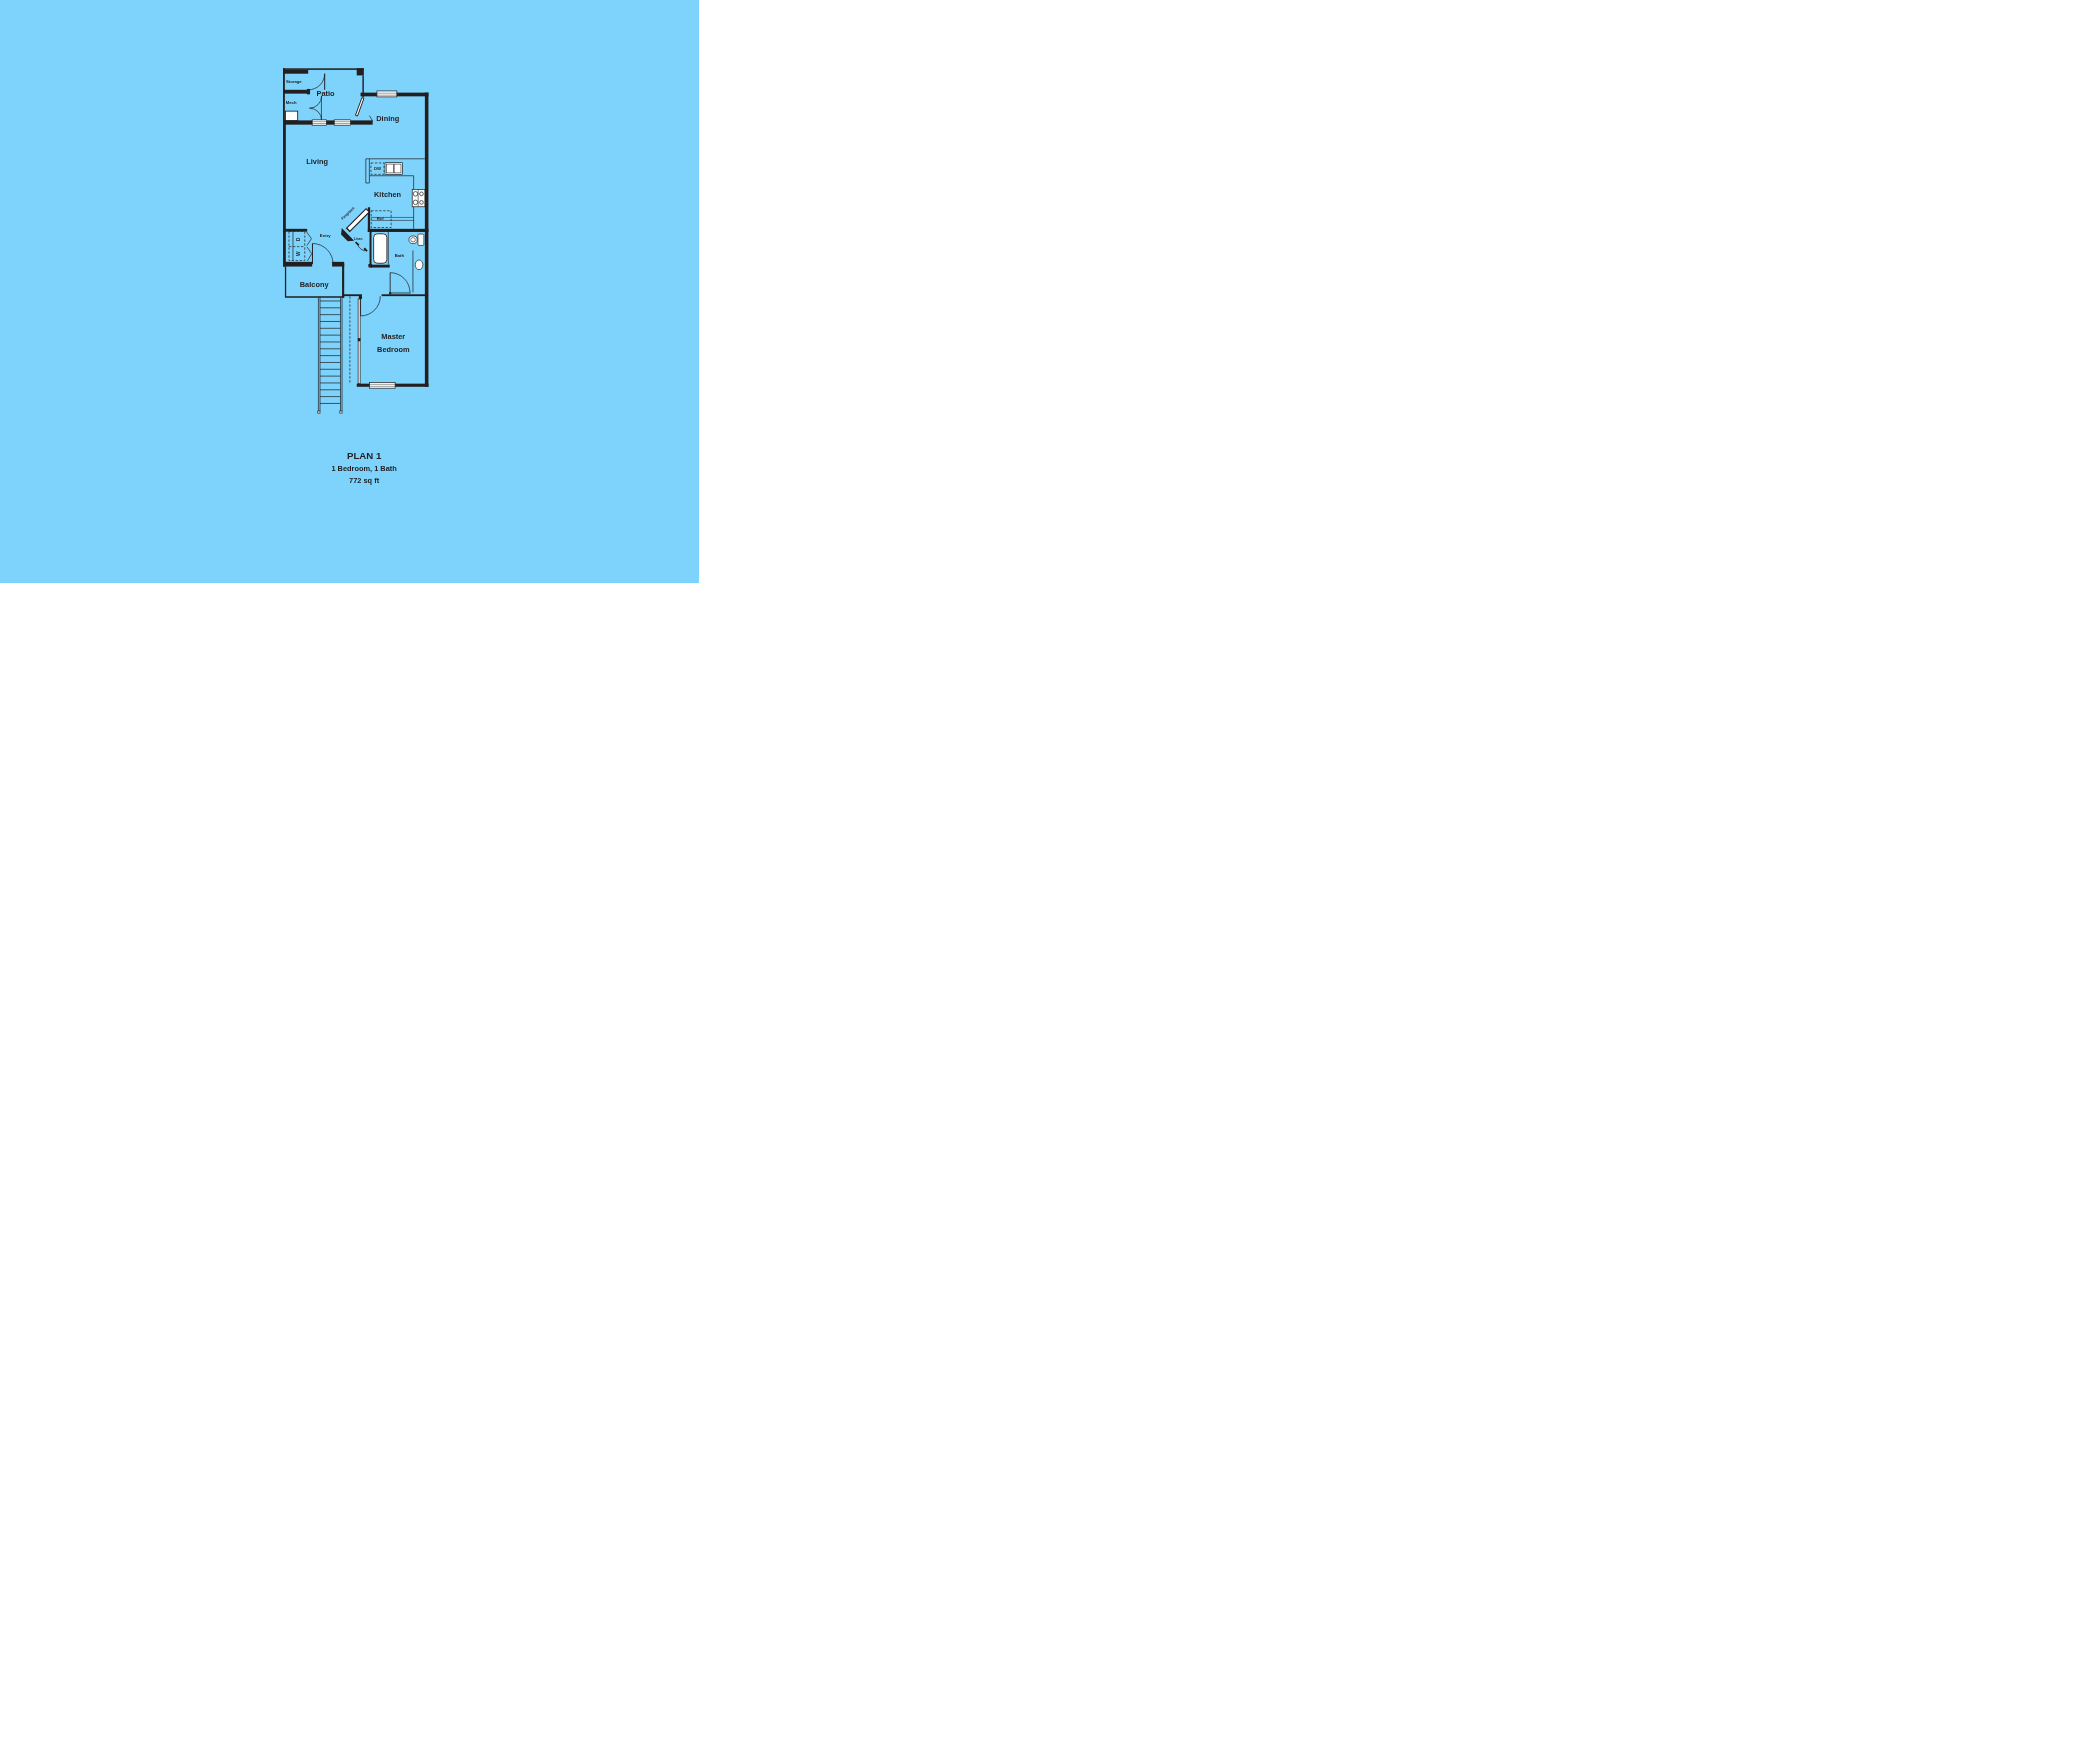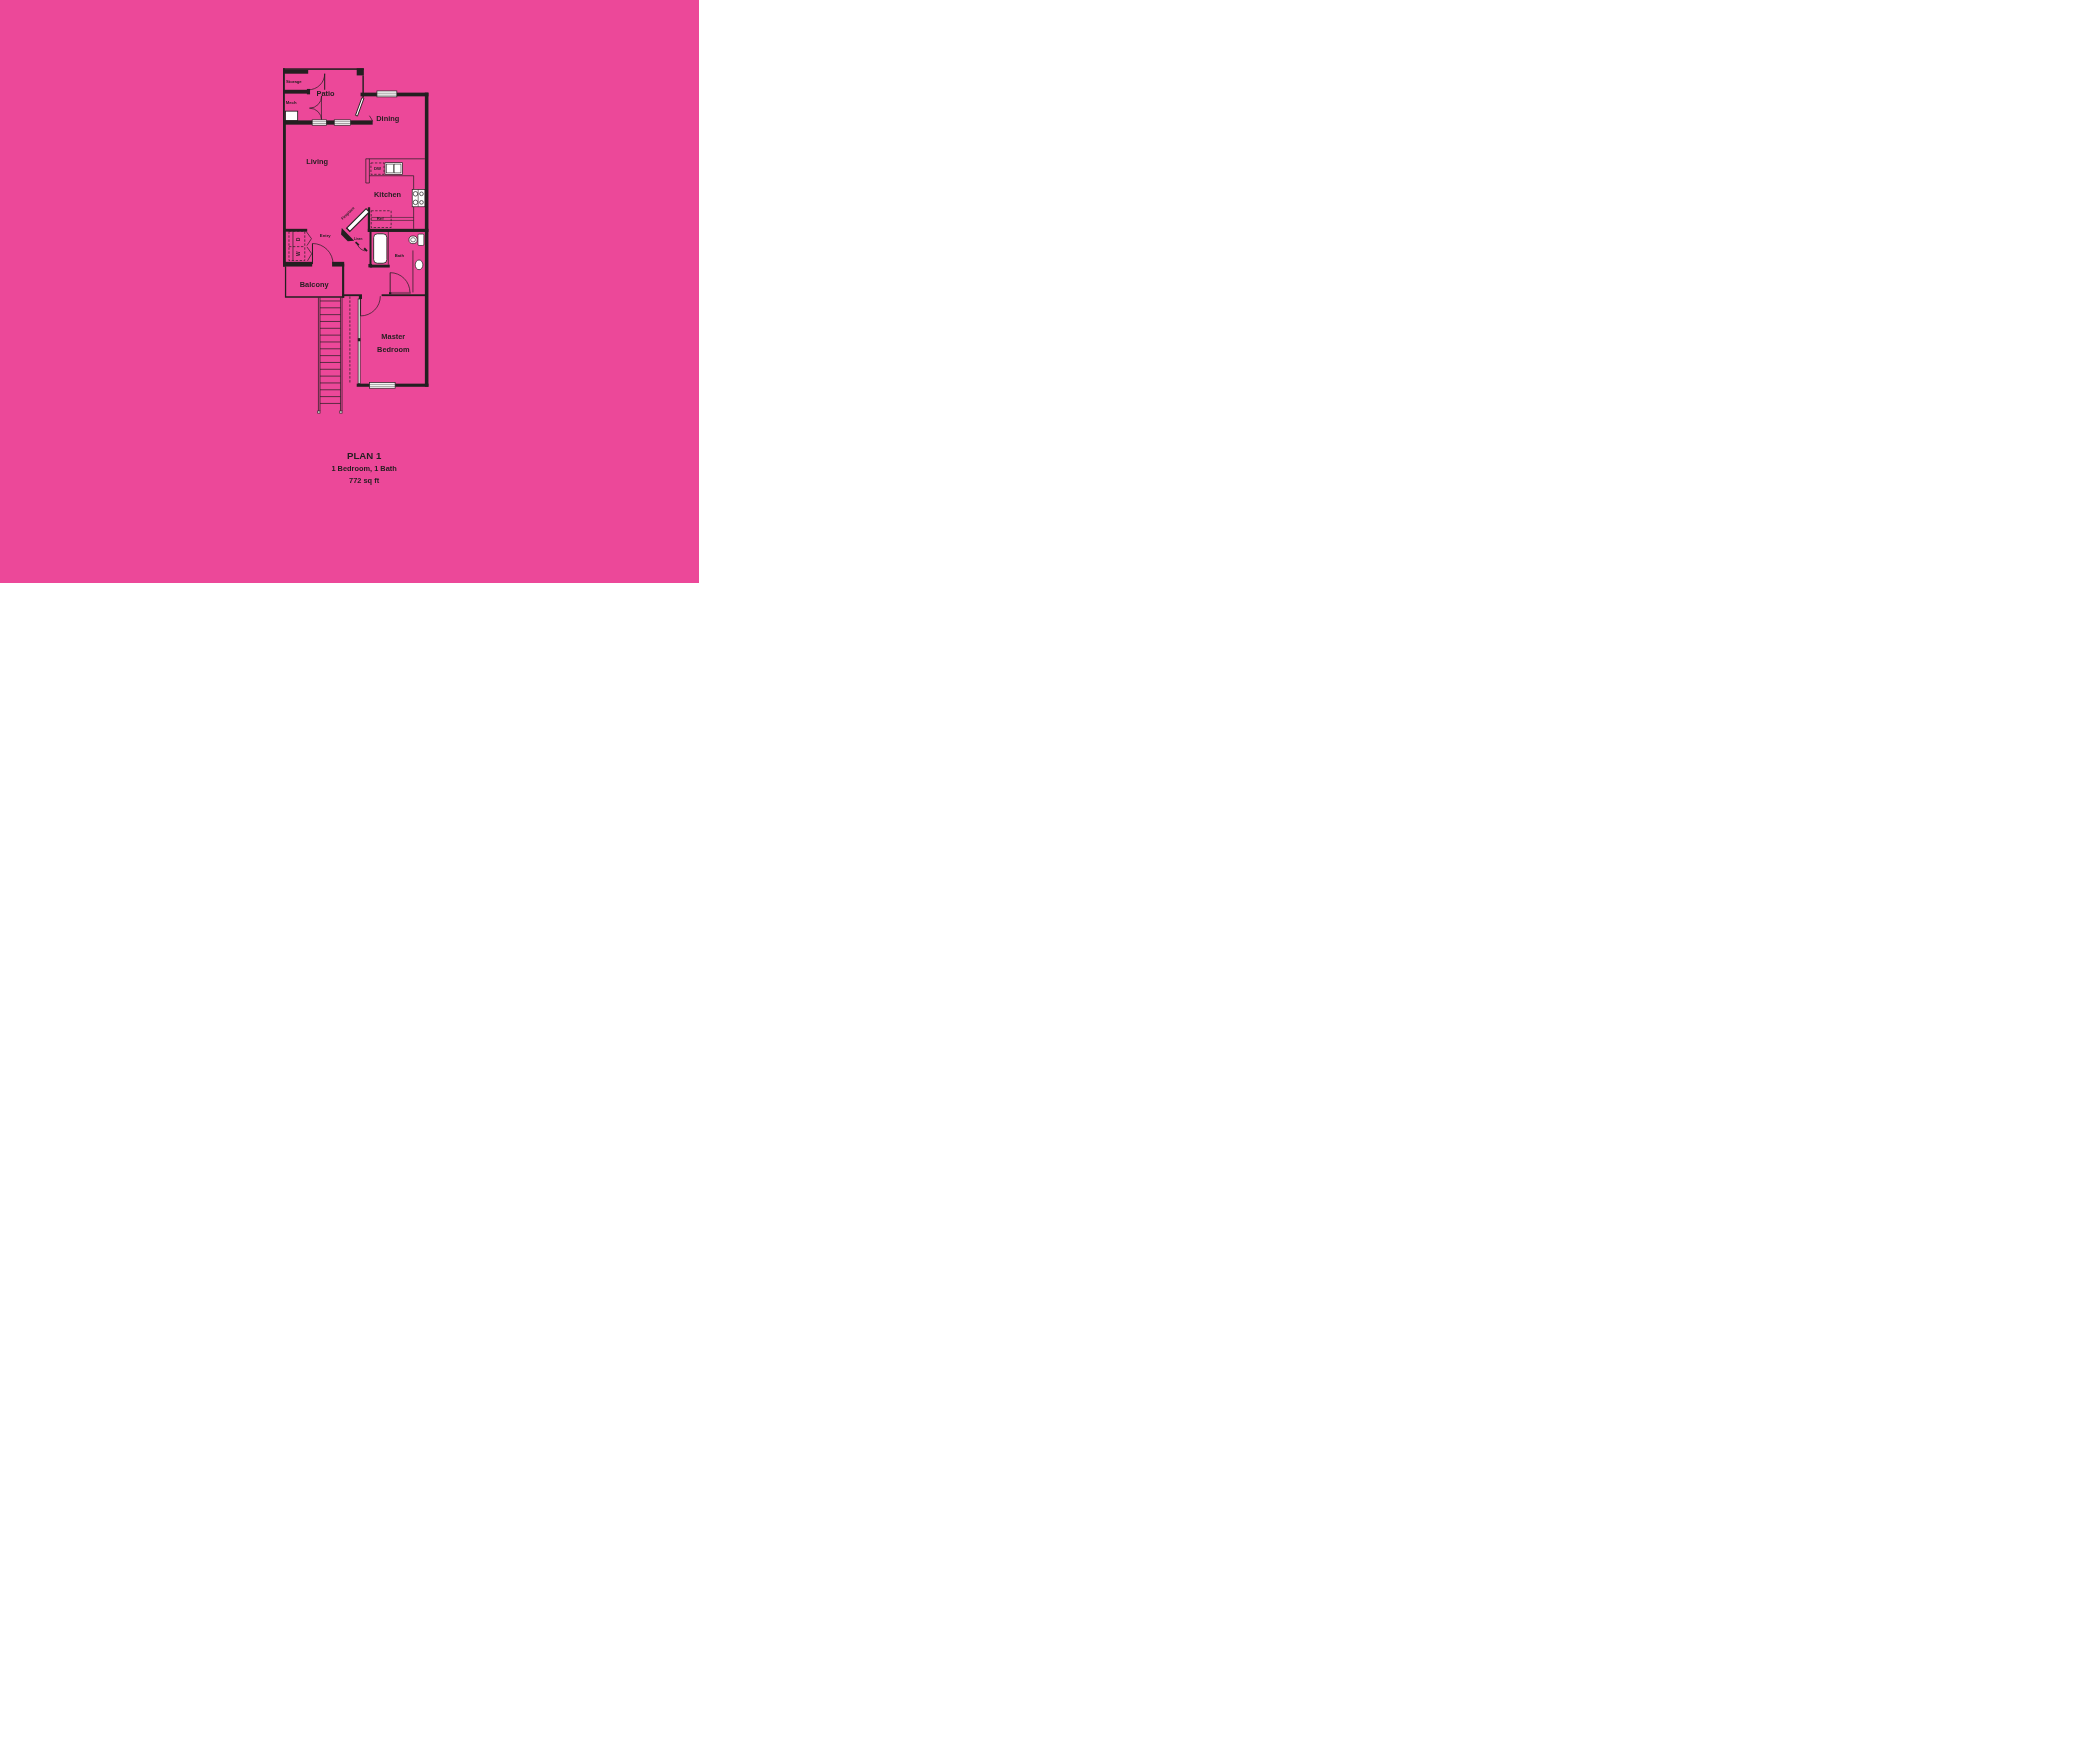--- a/index.html
+++ b/index.html
@@ -1,16 +1,16 @@
 <!DOCTYPE html>
 <html style="font-size:6.8px"><head>
 <meta charset="utf-8">
 <style>
   html,body{margin:0;padding:0;background:#ffffff;}
-  .page{position:relative;width:699px;height:583px;background:#ec4899;overflow:hidden;
+  .page{position:relative;width:699px;height:583px;background:#7dd3fc;overflow:hidden;
         font-family:"Liberation Sans",sans-serif;}
   svg{position:absolute;left:283px;top:63px;width:148px;height:427px;}
   text{fill:#231f20;font-family:"Liberation Sans",sans-serif;font-weight:bold;}
   .wall{fill:#231f20;}
   .ln{stroke:#231f20;fill:none;}
   .wh{fill:#ffffff;stroke:#231f20;}
   .dash{stroke:#231f20;fill:none;stroke-dasharray:17 11;}
   .roomlbl{font-size:52px;}
   .smalllbl{font-size:30px;}
   .tinylbl{font-size:22px;}

